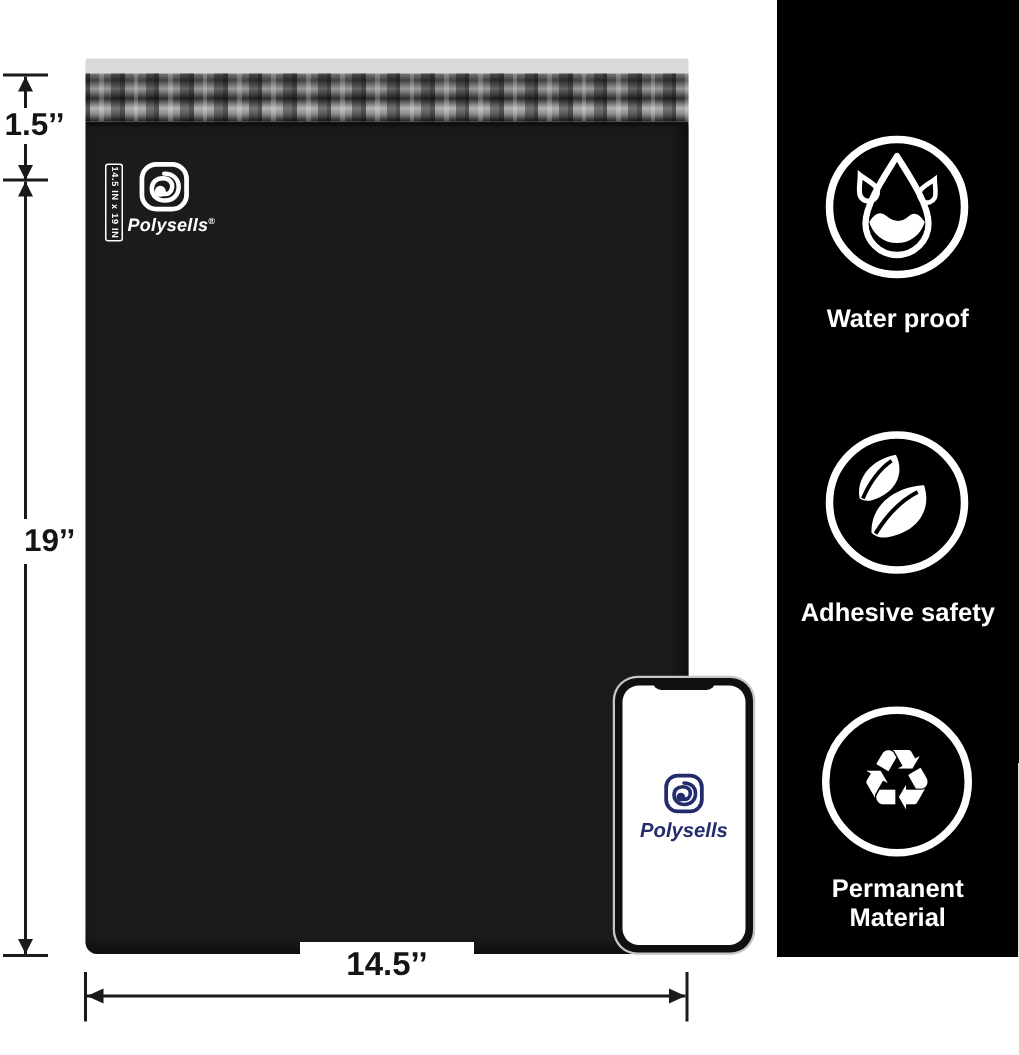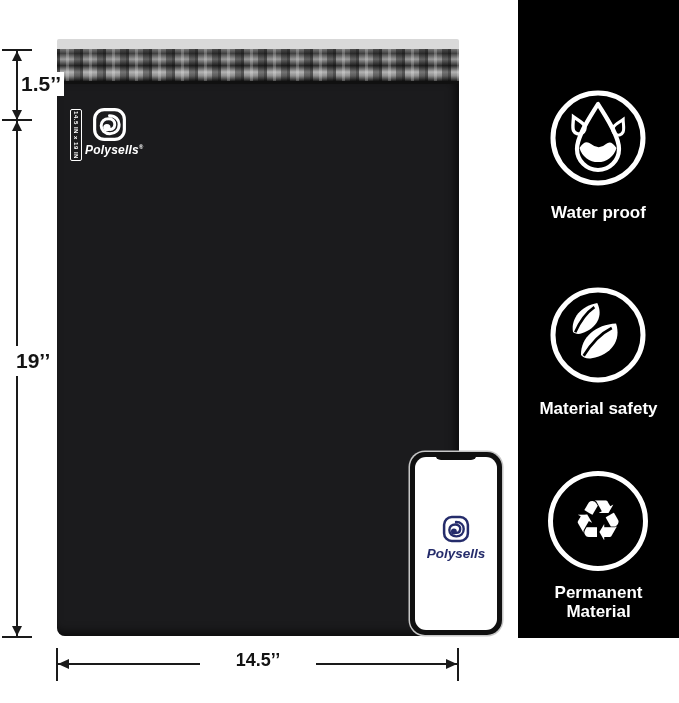--- a/index.html
+++ b/index.html
@@ -80,34 +80,34 @@
     <div class="bag-brand">
       <span>Polysells</span><sup>®</sup>
     </div>
   </div>
 
   <div class="dim" style="left:2px;  top:49px;  width:30px; height:2px;"></div>
   <div class="dim" style="left:16px; top:51px;  width:2px;  height:69px;"></div>
   <div class="arr arr-up" style="left:12px; top:51px;"></div>
   <div class="arr arr-down" style="left:12px; top:110px;"></div>
   <div class="dim" style="left:2px;  top:119px; width:30px; height:2px;"></div>
-  <div class="dim-label" style="left:0; top:72px; width:46px; font-size:21px;margin-left:18px;">1.5’’</div>
+  <div class="dim-label" style="left:0; top:72px; width:46px; font-size:21px;">1.5’’</div>
 
   <div class="dim" style="left:16px; top:121px; width:2px; height:515px;"></div>
   <div class="arr arr-up" style="left:12px; top:121px;"></div>
   <div class="arr arr-down" style="left:12px; top:626px;"></div>
   <div class="dim" style="left:2px; top:636px; width:30px; height:2px;"></div>
   <div class="dim-label" style="left:0; top:346px; width:46px; font-size:21px; padding:3px 16px;">19’’</div>
 
   <div class="dim" style="left:56px;  top:648px; width:2px; height:33px;"></div>
   <div class="dim" style="left:457px; top:648px; width:2px; height:33px;"></div>
   <div class="dim" style="left:58px;  top:663px; width:399px; height:2px;"></div>
   <div class="arr arr-left" style="left:58px;  top:659px;"></div>
   <div class="arr arr-right" style="left:446px; top:659px;"></div>
-  <div class="dim-label" style="left:200px; top:648px; width:116px; font-size:18px; padding:2px 0;">14.5’’</div>
+  <div class="dim-label" style="left:200px; top:628px; width:116px; font-size:22px; padding:2px 0;">14.5’’</div>
 
   <div class="phone">
     <div class="phone-screen">
       <svg class="phone-logo-icon" viewBox="0 0 40 40">
         <rect x="3" y="3" width="34" height="34" rx="11" fill="none" stroke="currentColor" stroke-width="3.6"></rect>
         <path d="M20 10 C 27 10 31 14.5 31 20 C 31 26.5 26.5 30.5 20.5 30.5 C 14.5 30.5 10.5 26.5 10.5 21.5 C 10.5 16.5 14 13.5 19 13.5 C 23.5 13.5 26.5 16.5 26 20.5 C 25.5 24 23 26 19.5 25.5" fill="none" stroke="currentColor" stroke-width="3.4" stroke-linecap="round"></path>
         <circle cx="17" cy="23.5" r="4.2" fill="currentColor"></circle>
       </svg>
       <div class="phone-brand">Polysells</div>
     </div>
@@ -129,21 +129,21 @@
       <circle cx="50" cy="50" r="45" fill="none" stroke="#fff" stroke-width="5"></circle>
       <g transform="translate(25,47) rotate(-18)">
         <path d="M0 0 C 2 -14 16 -22 32 -20 C 34 -6 24 4 8 4 C 4 4 1 2 0 0 Z" fill="#fff"></path>
         <path d="M2 1 C 10 -8 18 -14 28 -17" stroke="#000" stroke-width="2.6" fill="none"></path>
       </g>
       <g transform="translate(33,70) rotate(-10) scale(1.25)">
         <path d="M0 0 C 2 -14 16 -22 32 -20 C 34 -6 24 4 8 4 C 4 4 1 2 0 0 Z" fill="#fff"></path>
         <path d="M2 1 C 10 -8 18 -14 28 -17" stroke="#000" stroke-width="2.2" fill="none"></path>
       </g>
     </svg>
-    <div class="feature-label" style="top:399px;">Material safety</div>
+    <div class="feature-label" style="top:399px;">Adhesive safety</div>
 
     <div class="recycle-glyph" style="top:471px;">
       <span>♻</span>
     </div>
     <div class="feature-label" style="top:583px; padding:0 30px;">Permanent Material</div>
 
   </div>
 </div>
 
 </body></html>

